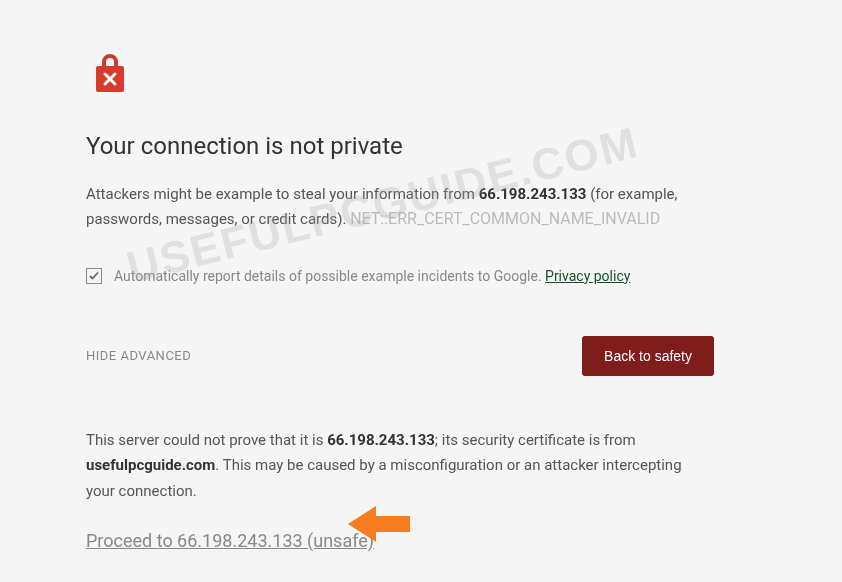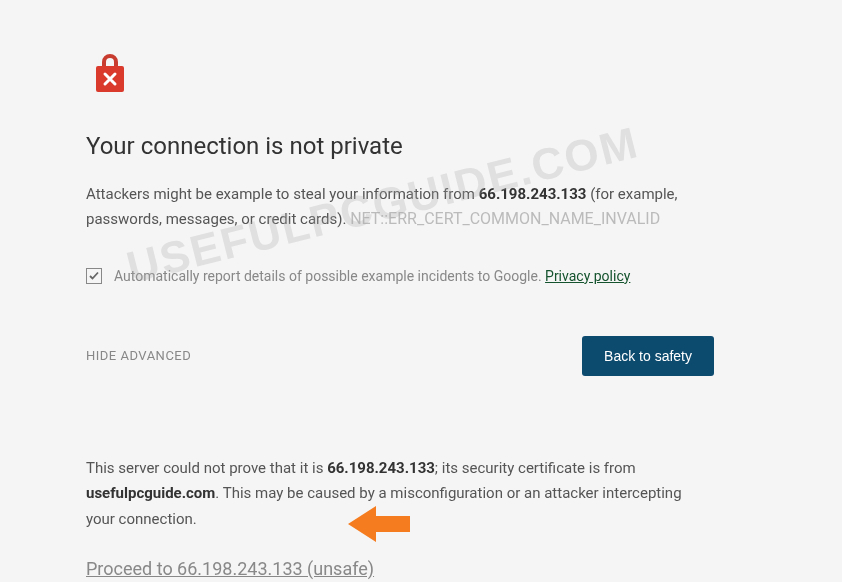--- a/index.html
+++ b/index.html
@@ -68,30 +68,30 @@
     justify-content: space-between;
     align-items: center;
   }
   .hide-advanced {
     font-size: 13px;
     color: #888;
     letter-spacing: 0.5px;
     cursor: pointer;
   }
   .back-button {
-    background: #0c4a6e;
+    background: #7f1d1d;
     color: #fff;
     border: none;
     padding: 12px 22px;
     font-size: 14px;
     border-radius: 3px;
     cursor: pointer;
   }
   .cert-text {
-    margin-top: 80px;
+    margin-top: 52px;
     font-size: 15px;
     color: #555;
     line-height: 1.7;
   }
   .cert-text .bold { font-weight: 700; color: #333; }
   .proceed-link {
     display: inline-block;
     margin-top: 26px;
     font-size: 18px;
     color: #888;

